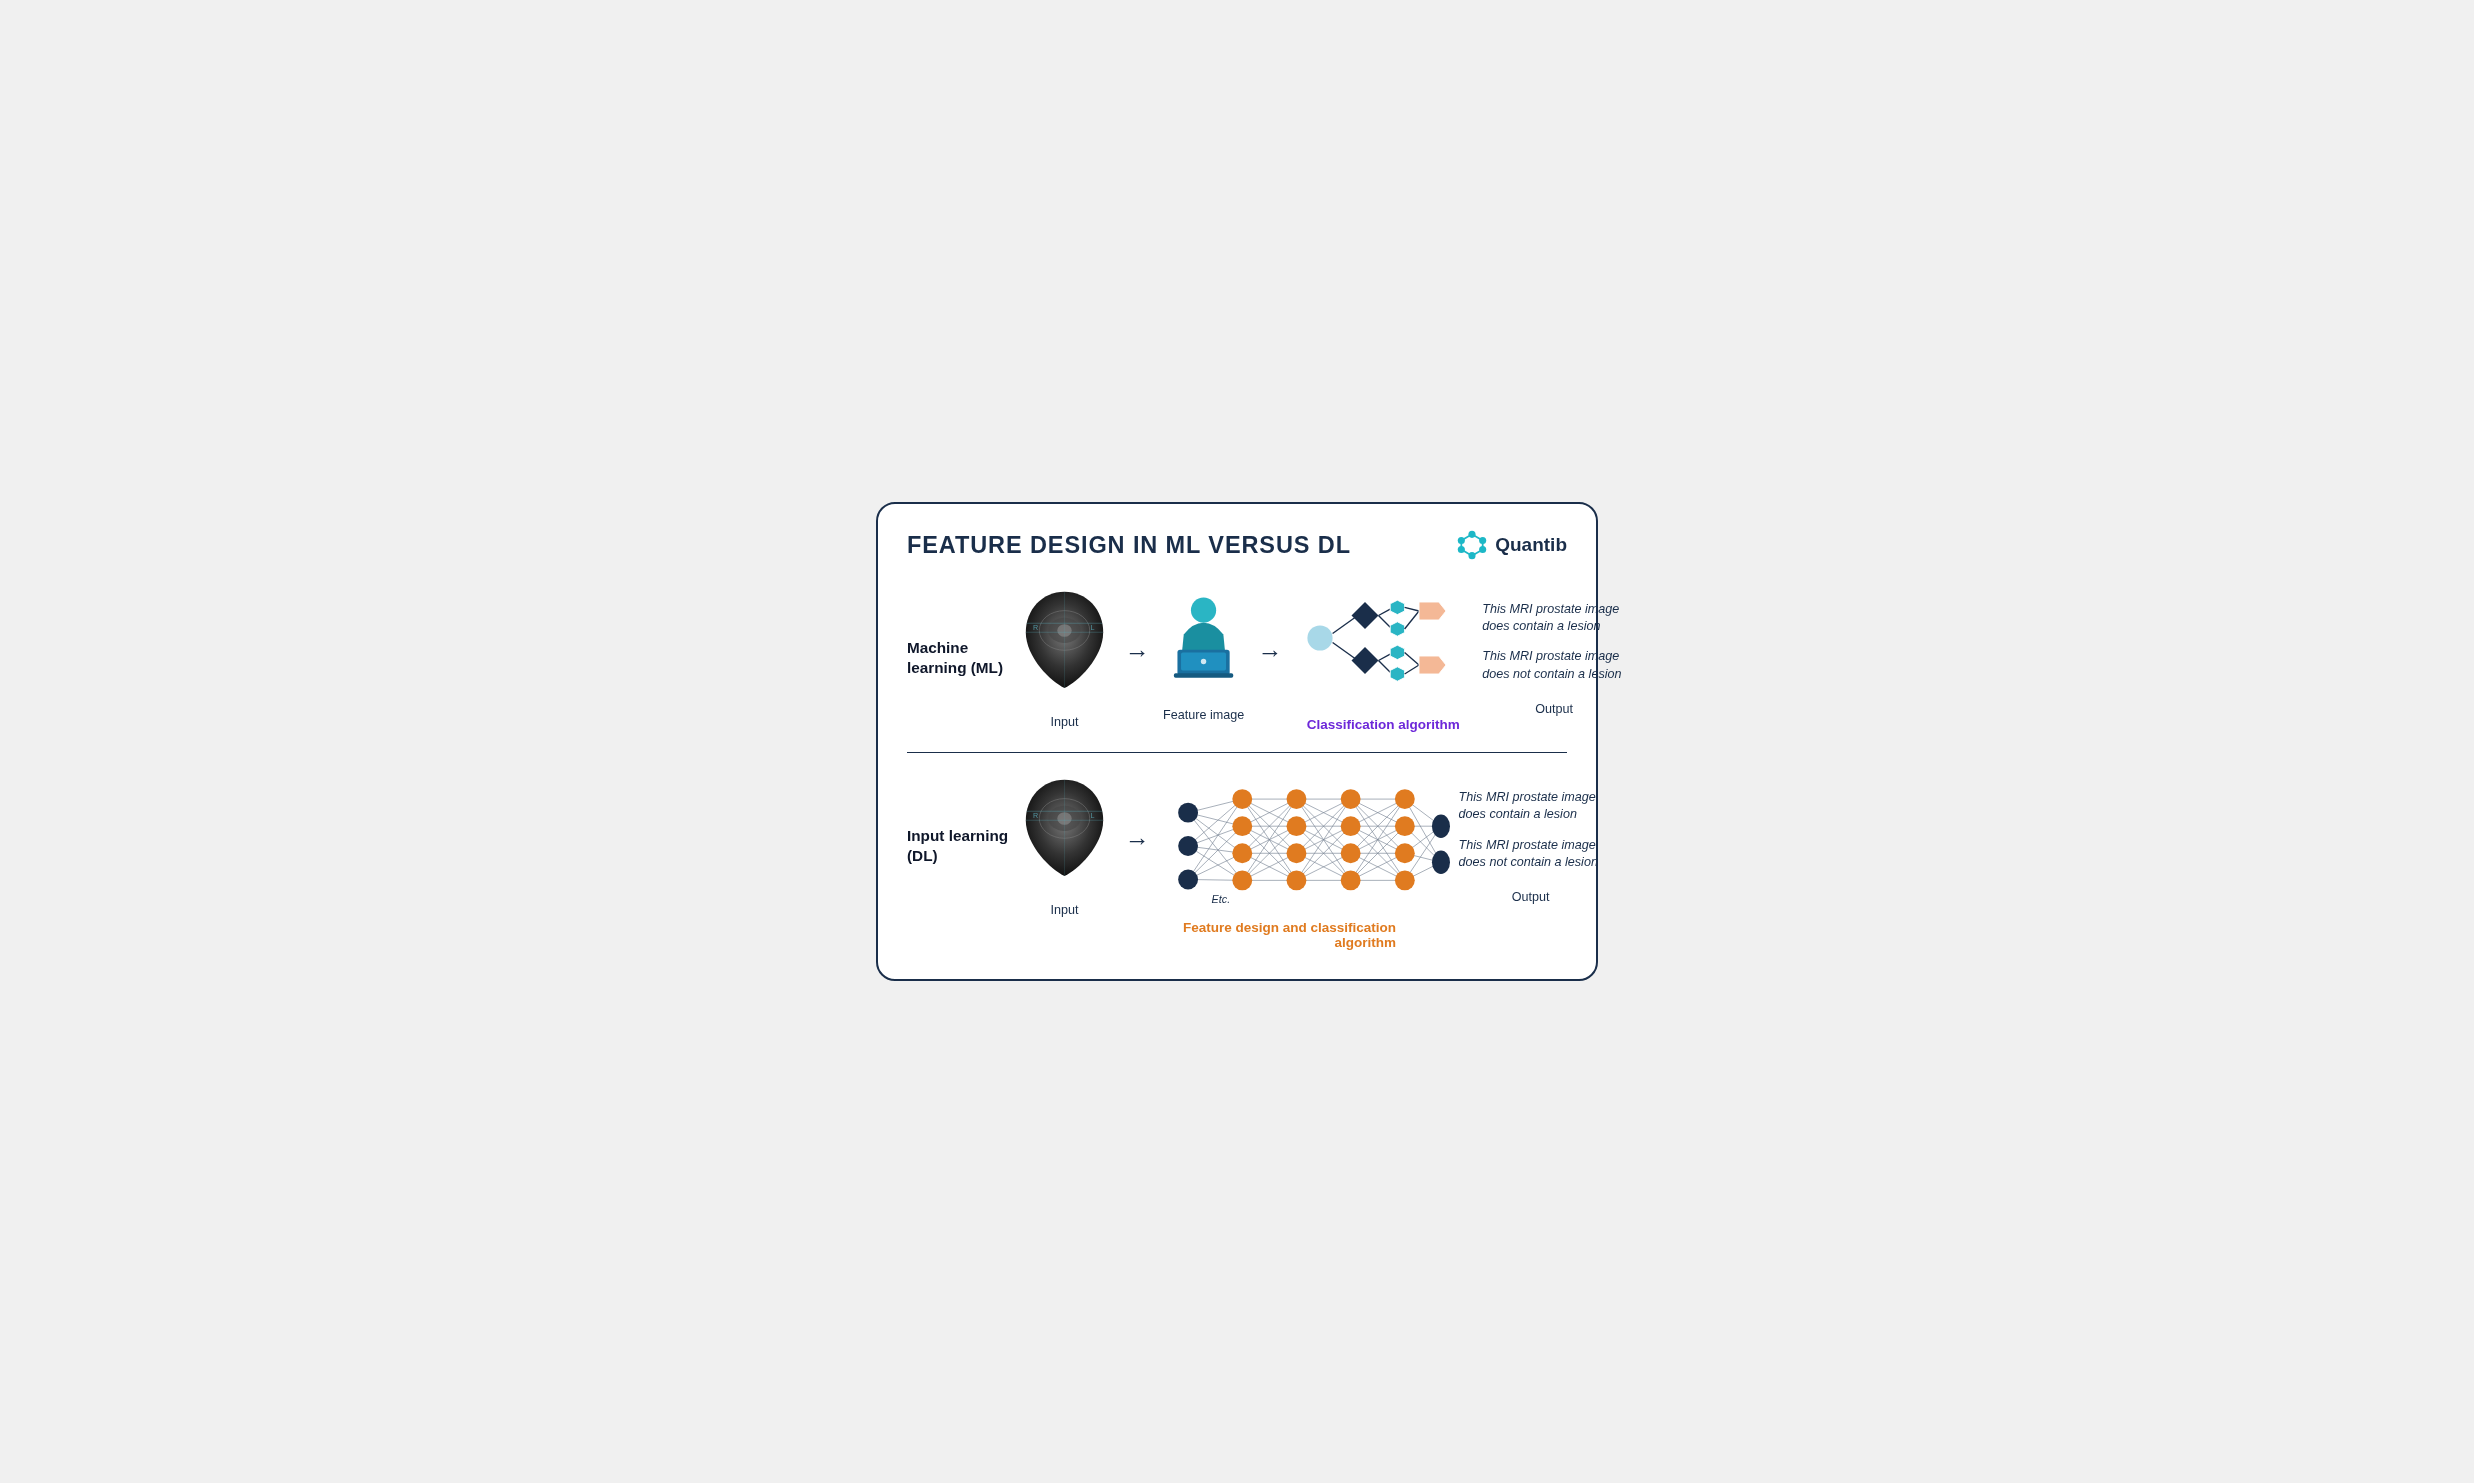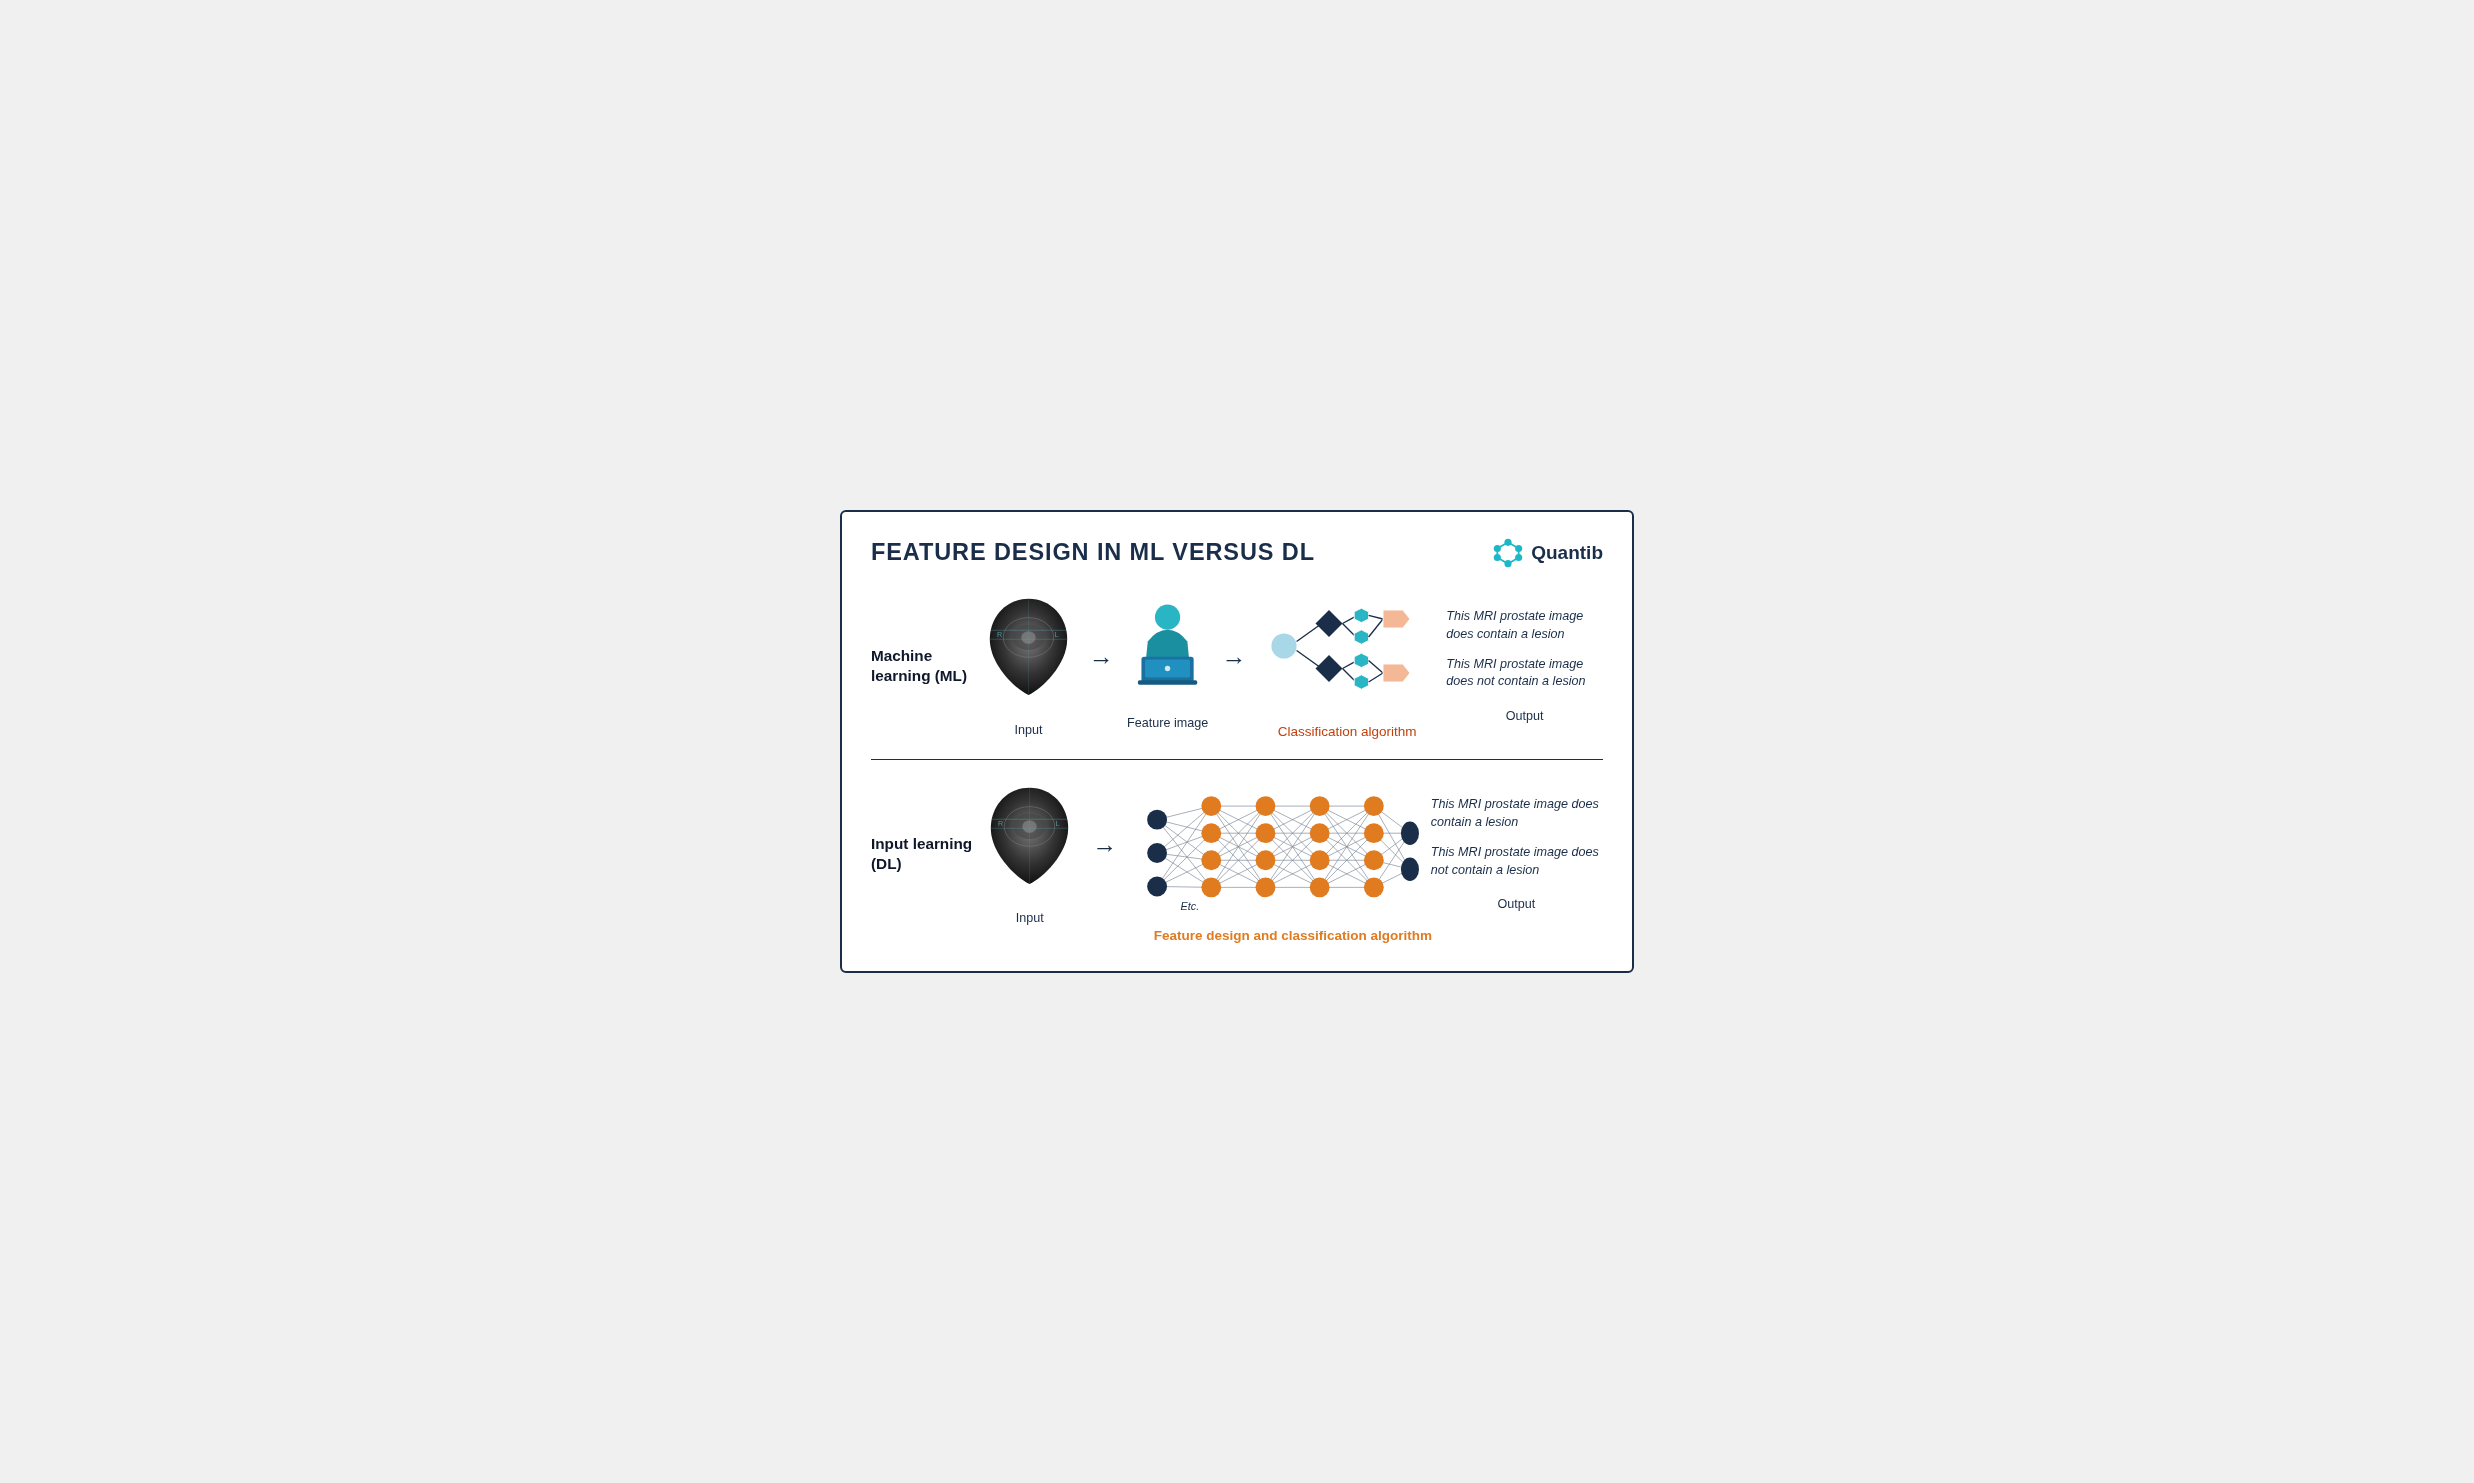--- a/index.html
+++ b/index.html
@@ -7,22 +7,22 @@
       background: #f0f0f0;
       display: flex;
       justify-content: center;
       align-items: center;
       min-height: 100vh;
       font-family: Arial, sans-serif;
     }
     .card {
       background: #fff;
       border: 2.3px solid #1a2e4a;
-      border-radius: 6px;
-      width: 794px;
+      border-radius: 19px;
+      width: 722px;
       padding: 25px 29px 21.7px 29px;
       position: relative;
     }
     .header {
       display: flex;
       justify-content: space-between;
       align-items: center;
       margin-bottom: 16px;
     }
     .main-title {
@@ -63,22 +63,22 @@
       align-items: center;
       gap: 7.2px;
     }
     .step-label {
       font-size: 12.6px;
       color: #1a2e4a;
       text-align: center;
       margin-top: 17px;
     }
     .step-label.orange {
-      color: #c2410c;
-      font-weight: 400;
+      color: #6d28d9;
+      font-weight: 700;
       font-size: 13.5px;
     }
     .arrow {
       font-size: 25px;
       color: #1a2e4a;
       margin: 0 1.8px;
       flex-shrink: 0;
       padding-bottom: 18px;
     }
     

